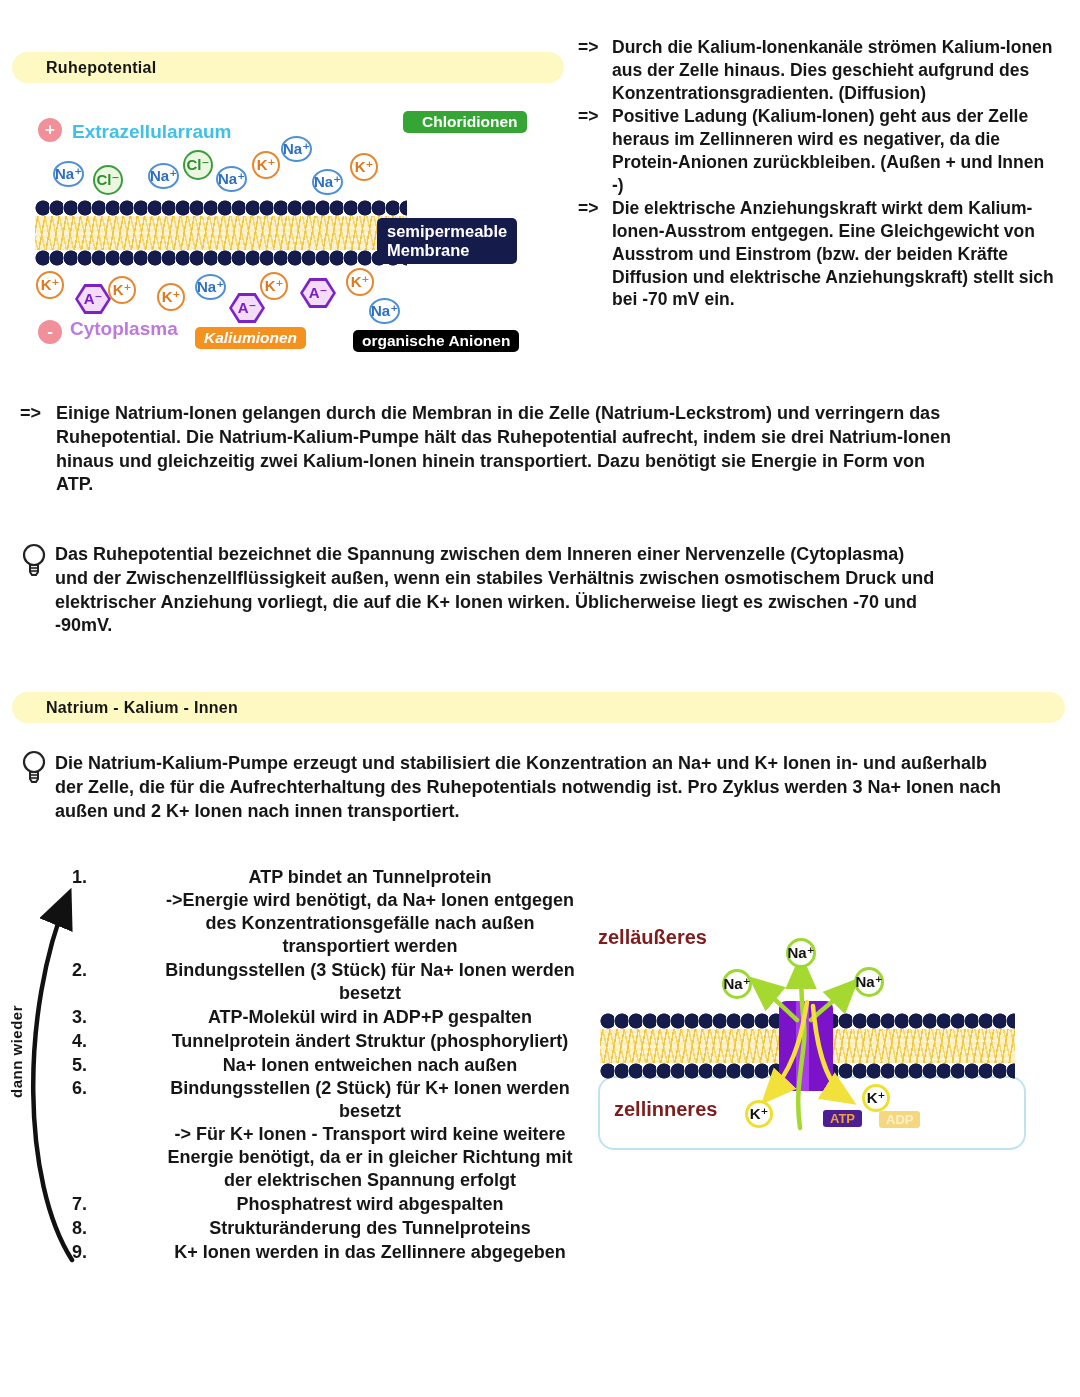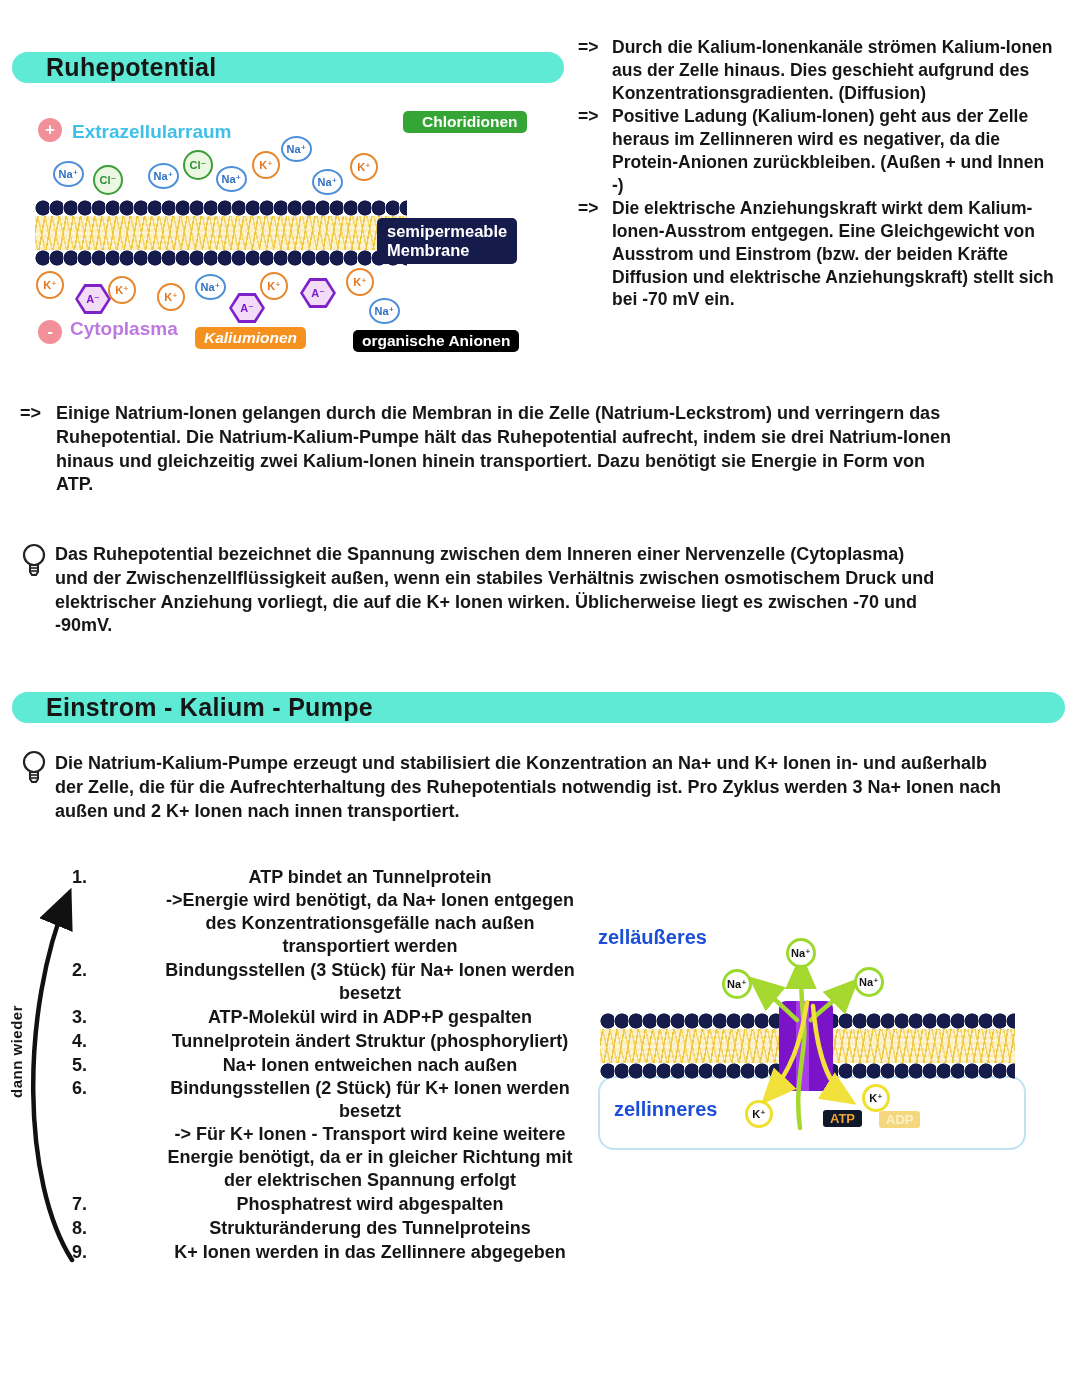--- a/index.html
+++ b/index.html
@@ -1,38 +1,38 @@
 <!DOCTYPE html>
 <html><head>
 <meta charset="utf-8">
 <style>
   html,body{margin:0;padding:0;background:#fff;}
   .canvas{position:relative;width:1080px;height:1397px;background:#fff;overflow:hidden;
           font-family:"Liberation Sans","DejaVu Sans",sans-serif;color:#161616;font-weight:700;}
   .abs{position:absolute;}
   
-  .pill{position:absolute;background:#5eead4;border-radius:16px;height:31px;display:flex;align-items:center;
-        font-size:25px;letter-spacing:.3px;padding-left:34px;box-sizing:border-box;}
+  .pill{position:absolute;background:#fef9c3;border-radius:16px;height:31px;display:flex;align-items:center;
+        font-size:16px;letter-spacing:.3px;padding-left:34px;box-sizing:border-box;}
   
   .bullets{position:absolute;left:578px;top:36px;width:482px;font-size:17.5px;line-height:1.3;}
   .bullet{display:flex;margin:0 0 1px 0;}
   .bullet .mk{width:34px;flex:0 0 34px;}
   .para{position:absolute;font-size:18px;line-height:1.32;}
   .para .mk{width:36px;flex:0 0 36px;}
   .flexrow{display:flex;}
   
   .dots{height:16px;background-image:radial-gradient(circle at 8px 8px,#151b4a 7.2px,transparent 7.9px);
         background-size:14px 16px;background-repeat:repeat-x;}
   .mid{height:34px;background-color:#fdf3d6;background-image:
        repeating-linear-gradient(100deg,rgba(238,198,62,0) 0 2px,rgba(238,198,62,.95) 2px 3.5px,rgba(238,198,62,0) 3.5px 7px),
        repeating-linear-gradient(78deg,rgba(244,210,90,0) 0 2px,rgba(244,210,90,.85) 2px 3.5px,rgba(244,210,90,0) 3.5px 7px),
        repeating-linear-gradient(0deg,rgba(250,230,150,.4) 0 3px,transparent 3px 6px);}
   
   .ion{position:absolute;display:flex;align-items:center;justify-content:center;background:#fff;
-       font-size:11px;font-weight:700;z-index:6;box-sizing:border-box;}
+       font-size:15px;font-weight:700;z-index:6;box-sizing:border-box;}
   .ion.na{width:31px;height:26px;border:2.5px solid #4e8fd9;color:#2f6fc0;border-radius:50%;}
   .ion.cl{width:30px;height:30px;border:2.5px solid #3a9e3a;color:#2f8b2f;background:#ecf7e2;border-radius:50%;text-align:right;}
   .ion.k{width:28px;height:28px;border:2.5px solid #e8872e;color:#e0761e;border-radius:50%;}
   .ion.nag{width:30px;height:30px;border:3px solid #9cd92e;color:#111;border-radius:50%;}
   .ion.ky{width:28px;height:28px;border:3px solid #f0e02e;color:#111;border-radius:50%;}
   .ion.hexa{width:36px;height:30px;background:#7d22c9;border:0;border-radius:0;
        clip-path:polygon(26% 0,74% 0,100% 50%,74% 100%,26% 100%,0 50%);color:#7a1bc9;}
   .ion.hexa::before{content:"";position:absolute;inset:3px;background:#f3dcf8;
        clip-path:polygon(26% 0,74% 0,100% 50%,74% 100%,0 50% );
        clip-path:polygon(26% 0,74% 0,100% 50%,74% 100%,26% 100%,0 50%);}
@@ -40,32 +40,32 @@
   
   .badge{position:absolute;color:#fff;font-weight:700;font-size:15.5px;padding:2px 9px;border-radius:5px;z-index:7;white-space:nowrap;}
   .b-green{background:#35a635;padding-left:19px;}
   .b-orange{background:#f5911e;font-style:italic;}
   .b-purple{background:#000000;}
   .b-navy{background:#151b4a;font-size:16.5px;line-height:1.15;white-space:pre-line;padding:4px 10px;}
   .charge{position:absolute;width:24px;height:24px;border-radius:50%;background:#f2909a;color:#fff;
           display:flex;align-items:center;justify-content:center;font-size:17px;z-index:6;}
   .lab-cyan{position:absolute;color:#3fc0e8;font-size:19px;z-index:6;}
   .lab-lav{position:absolute;color:#bd79e0;font-size:19px;z-index:6;}
-  .lab-blk{position:absolute;color:#1d4ed8;font-size:20px;z-index:6;}
+  .lab-blk{position:absolute;color:#7f1d1d;font-size:20px;z-index:6;}
   
   .steps{position:absolute;left:72px;top:866px;width:560px;display:grid;grid-template-columns:36px 524px;
          font-size:18px;line-height:1.275;}
   .steps .num{text-align:left;}
   .steps .stx{white-space:pre-line;margin-bottom:1px;text-align:center;}
   
   .channel{position:absolute;left:184px;top:81px;width:54px;height:90px;border-radius:7px;z-index:3;
            background:linear-gradient(90deg,#7b14c9 0 32%,#a93cea 32% 56%,#7b14c9 56% 100%);}
   .cellbox{position:absolute;left:3px;top:156px;width:424px;height:70px;border:2.5px solid #bfe3f0;border-radius:16px;z-index:0;background:#fff;}
   .minibadge{position:absolute;font-size:13px;padding:1px 7px;border-radius:3px;z-index:6;}
-  .atp{background:#0f172a;color:#f0a22e;}
+  .atp{background:#4c1d95;color:#f0a22e;}
   .adp{background:#f5d780;color:#fcf0c8;}
   .vert{position:absolute;left:8px;top:1005px;writing-mode:vertical-rl;transform:rotate(180deg);
         font-size:15px;letter-spacing:.5px;}
   svg{display:block;}
 </style>
 </head>
 <body>
 
 <div class="canvas">
 
@@ -177,21 +177,21 @@
 
   <svg class="abs" style="left:20px;top:543px;" width="28" height="36" viewBox="0 0 28 36">
     <circle cx="14" cy="12" r="10" fill="#fff" stroke="#222" stroke-width="2.2"></circle>
     <path d="M10 22 h8 v7 l-2 3 h-4 l-2 -3 z" fill="#eee" stroke="#222" stroke-width="2"></path>
     <line x1="10" y1="25" x2="18" y2="25" stroke="#222" stroke-width="1.6"></line>
     <line x1="10" y1="28" x2="18" y2="28" stroke="#222" stroke-width="1.6"></line>
   </svg>
   <div class="para" style="left:55px;top:543px;width:880px;">Das Ruhepotential bezeichnet die Spannung zwischen dem Inneren einer Nervenzelle (Cytoplasma) und der Zwischenzellflüssigkeit außen, wenn ein stabiles Verhältnis zwischen osmotischem Druck und elektrischer Anziehung vorliegt, die auf die K+ Ionen wirken. Üblicherweise liegt es zwischen -70 und -90mV.</div>
 
   <div class="pill" style="left:12px;top:692px;width:1053px;">
-    <span>Einstrom - Kalium - Pumpe</span>
+    <span>Natrium - Kalium - Innen</span>
   </div>
 
   <svg class="abs" style="left:20px;top:750px;" width="28" height="36" viewBox="0 0 28 36">
     <circle cx="14" cy="12" r="10" fill="#fff" stroke="#222" stroke-width="2.2"></circle>
     <path d="M10 22 h8 v7 l-2 3 h-4 l-2 -3 z" fill="#eee" stroke="#222" stroke-width="2"></path>
     <line x1="10" y1="25" x2="18" y2="25" stroke="#222" stroke-width="1.6"></line>
     <line x1="10" y1="28" x2="18" y2="28" stroke="#222" stroke-width="1.6"></line>
   </svg>
   <div class="para" style="left:55px;top:752px;width:950px;">Die Natrium-Kalium-Pumpe erzeugt und stabilisiert die Konzentration an Na+ und K+ Ionen in- und außerhalb der Zelle, die für die Aufrechterhaltung des Ruhepotentials notwendig ist. Pro Zyklus werden 3 Na+ Ionen nach außen und 2 K+ Ionen nach innen transportiert.</div>
 

